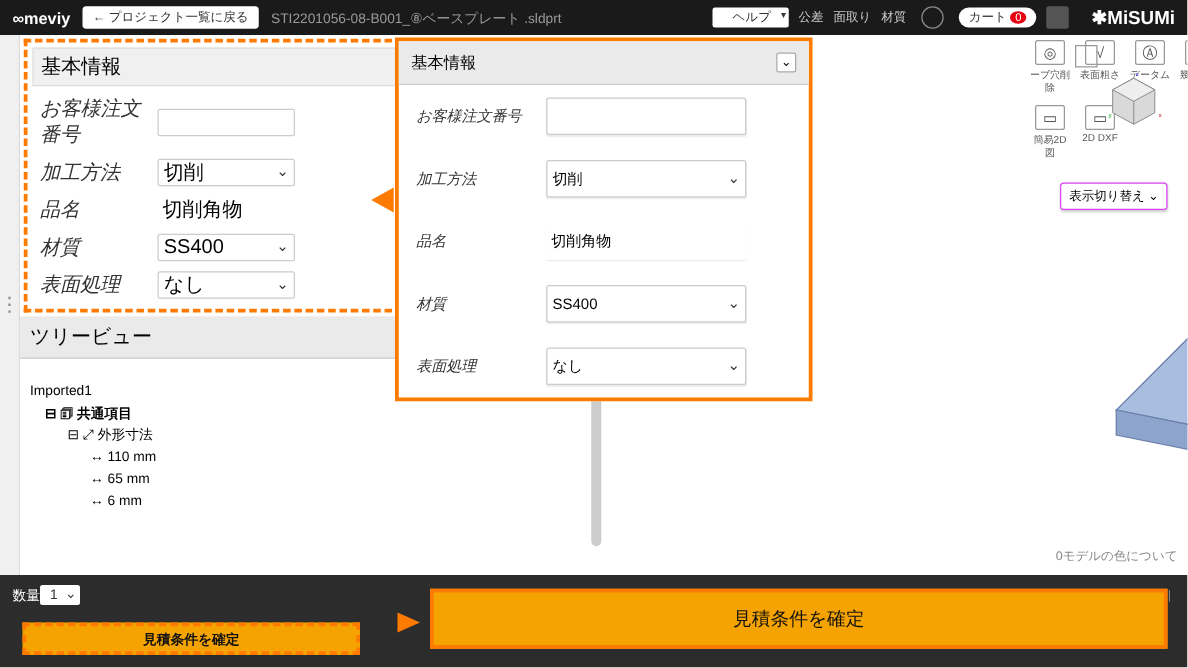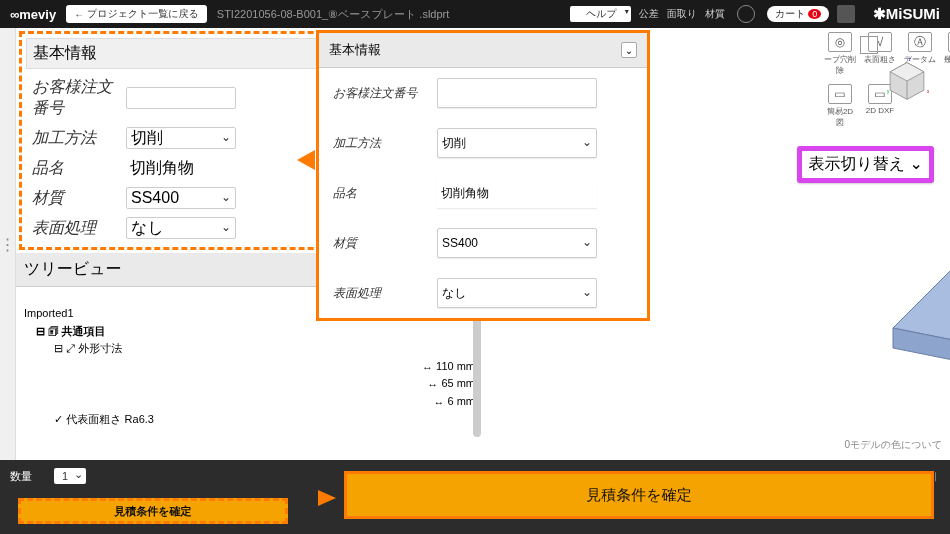--- a/index.html
+++ b/index.html
@@ -28,46 +28,46 @@
   .form-row { display: flex; align-items: center; padding: 4px 6px; gap: 4px; }
   .form-row label { width: 90px; color: #333; font-style: italic; }
   .inp { border: 1px solid #ccc; border-radius: 2px; height: 22px; width: 110px; padding: 0 4px; }
   .sel { border: 1px solid #ccc; border-radius: 2px; height: 22px; width: 110px; padding: 0 18px 0 4px; background: #fff; position: relative; display: flex; align-items: center; }
   .sel::after { content: "⌄"; position: absolute; right: 4px; font-size: 12px; color: #333; top: 2px; }
   .static { display: flex; align-items: center; height: 22px; width: 110px; padding: 0 4px; }
   .tree-panel { flex: 1; overflow: hidden; position: relative; }
   .tree-body { padding: 18px 8px; font-size: 11px; line-height: 1.6; overflow-y: auto; height: 190px; }
   .tree-body .in1 { padding-left: 12px; font-weight: bold; }
   .tree-body .in2 { padding-left: 30px; }
-  .tree-body .in3 { padding-left: 48px; text-align: right; }
+  .tree-body .in3 { padding-left: 48px; }
   .scrollbar { position: absolute; right: 2px; top: 30px; width: 8px; height: 120px; background: #ccc; border-radius: 4px; }
 
   .viewport { flex: 1; position: relative; background: #fff; }
   .toolbar { position: absolute; top: 4px; left: 340px; display: flex; gap: 6px; }
   .tool { width: 34px; text-align: center; font-size: 8px; color: #555; }
   .tool .ico { width: 24px; height: 20px; margin: 0 auto 2px; border: 1px solid #999; border-radius: 2px; display: flex; align-items: center; justify-content: center; font-size: 12px; }
   .toolbar2 { position: absolute; top: 56px; left: 340px; display: flex; gap: 6px; }
   .cube3d { position: absolute; top: 30px; right: 20px; width: 46px; height: 46px; }
   .cube3d svg { width: 100%; height: 100%; }
   .persp { position: absolute; top: 8px; right: 72px; width: 18px; height: 18px; border: 1px solid #999; }
-  .view-toggle { position: absolute; top: 118px; right: 16px; border: 5px solid #d946ef; border-radius: 3px; background: #fff; font-size: 16px; padding: 3px 6px; box-shadow: 0 1px 2px rgba(0,0,0,0.2); }
+  .view-toggle { position: absolute; top: 118px; right: 16px; border: 1px solid #d946ef; border-radius: 3px; background: #fff; font-size: 10px; padding: 3px 6px; box-shadow: 0 1px 2px rgba(0,0,0,0.2); }
   .plate { position: absolute; top: 160px; left: 400px; }
   .model-note { position: absolute; bottom: 8px; right: 8px; font-size: 10px; color: #888; }
 
   
   .callout { position: absolute; top: 30px; left: 316px; width: 334px; border: 3px solid #ff7a00; background: #fff; z-index: 5; }
   .callout .panel-head { font-size: 13px; padding: 8px 10px; }
   .callout .form-row { padding: 10px 14px; font-size: 12px; }
   .callout .form-row label { width: 100px; }
   .callout .inp, .callout .sel, .callout .static { width: 160px; height: 30px; font-size: 12px; box-shadow: 0 1px 1px rgba(0,0,0,0.08); }
   .callout .sel::after { top: 6px; }
   .arrow1 { position: absolute; top: 150px; left: 297px; width: 0; height: 0; border-top: 10px solid transparent; border-bottom: 10px solid transparent; border-right: 18px solid #ff7a00; z-index: 6; }
 
   .bottombar { height: 74px; background: #2c2c2c; position: relative; display: flex; align-items: flex-start; padding: 8px 10px; }
-  .qty { display: flex; align-items: center; gap: 22px; color: #fff; font-size: 11px; }
+  .qty { display: flex; align-items: center; gap: 0; color: #fff; font-size: 11px; }
   .qty-sel { background: #fff; color: #333; border-radius: 2px; padding: 2px 18px 2px 8px; font-size: 11px; position: relative; }
   .qty-sel::after { content: "⌄"; position: absolute; right: 3px; top: 0; }
   .discount { position: absolute; right: 12px; top: 10px; color: #999; font-size: 10px; }
   .confirm-sm { position: absolute; left: 18px; bottom: 10px; width: 270px; height: 26px; background: #f5a300; border: 3px dashed #ff7a00; display: flex; align-items: center; justify-content: center; font-size: 11px; font-weight: bold; color: #111; }
   .confirm-lg { position: absolute; left: 344px; top: 471px; width: 590px; height: 48px; background: #f5a300; border: 3px solid #ff7a00; display: flex; align-items: center; justify-content: center; font-size: 15px; color: #111; z-index: 10; }
   .arrow2 { position: absolute; top: 490px; left: 318px; width: 0; height: 0; border-top: 8px solid transparent; border-bottom: 8px solid transparent; border-left: 18px solid #ff7a00; z-index: 11; }
 </style>
 </head>
 <body>
 
@@ -123,21 +123,20 @@
       <span class="chev">⌄</span>
     </div>
     <div class="tree-panel">
       <div class="tree-body">
         <div>Imported1</div>
         <div class="in1">⊟ 🗊 <span>共通項目</span></div>
         <div class="in2">⊟ ⤢ <span>外形寸法</span></div>
         <div class="in3">↔ <span>110 mm</span></div>
         <div class="in3">↔ <span>65 mm</span></div>
         <div class="in3">↔ <span>6 mm</span></div>
-        <div class="in2">✓ <span>代表面粗さ Ra6.3</span></div>
 
       </div>
       <div class="scrollbar"></div>
     </div>
   </div>
 
   <div class="viewport">
     <div class="toolbar">
       <div class="tool"><div class="ico">◎</div><span>ーブ穴削除</span></div>
       <div class="tool"><div class="ico">√</div><span>表面粗さ</span></div>

